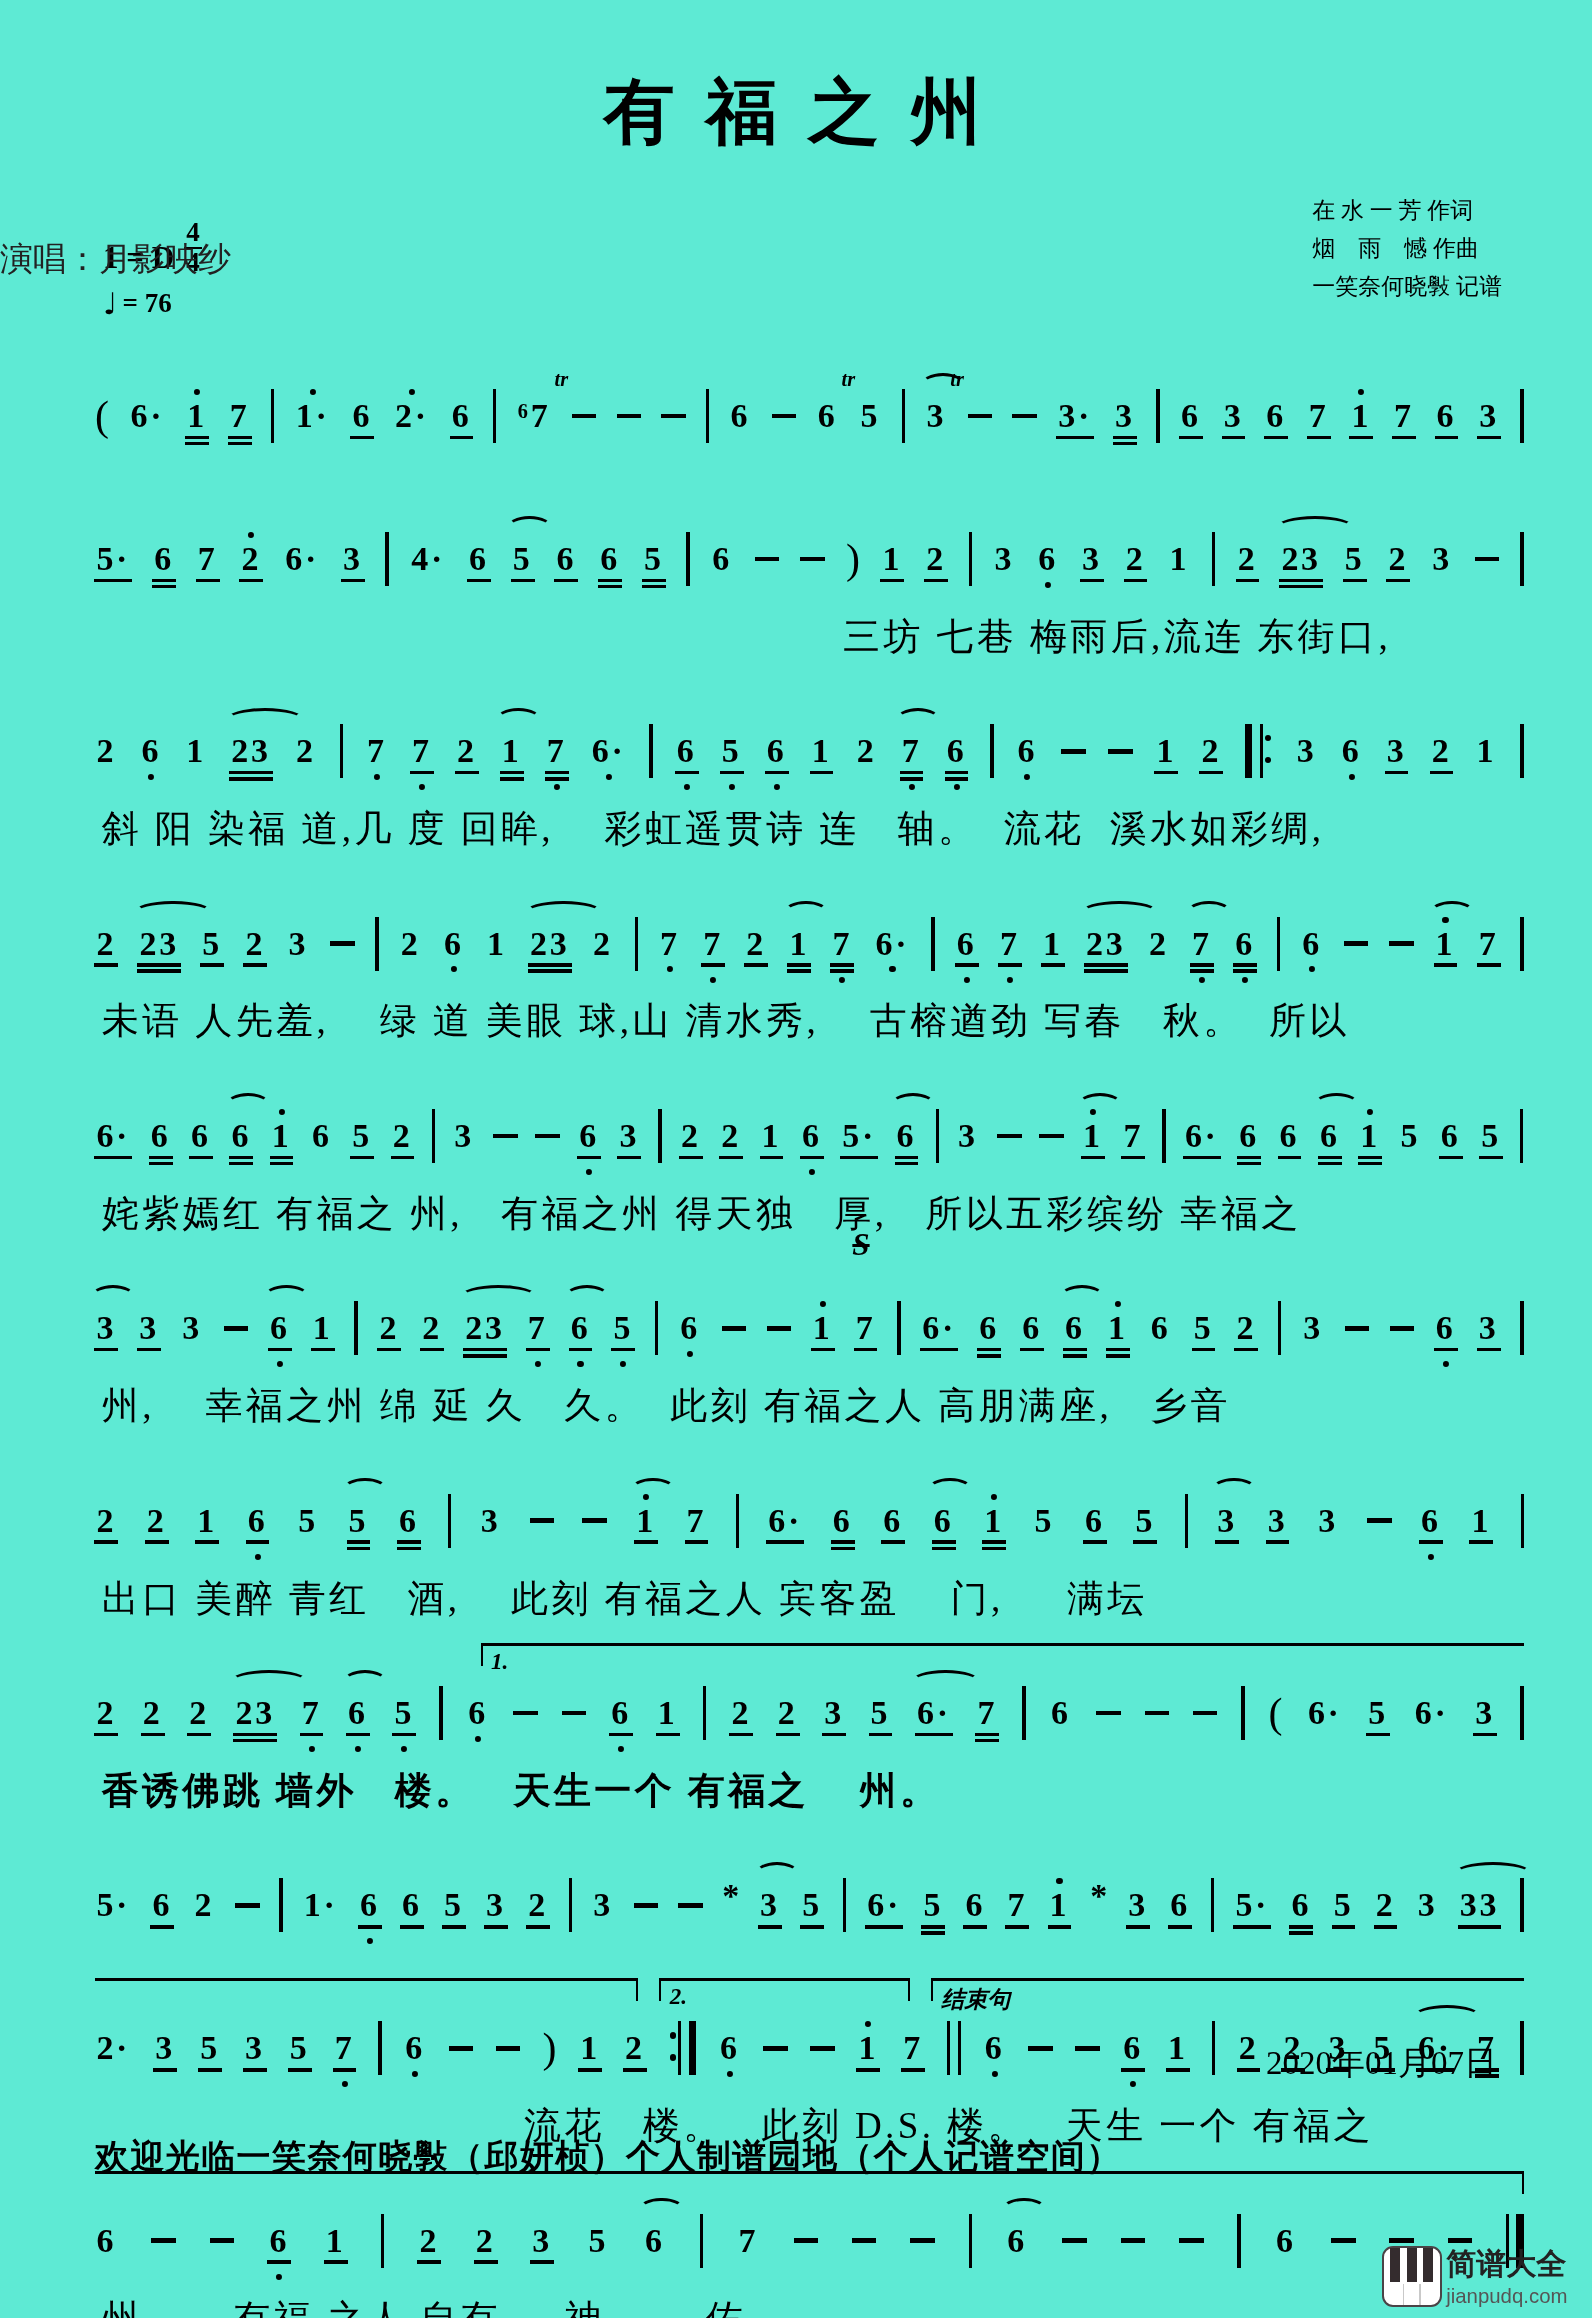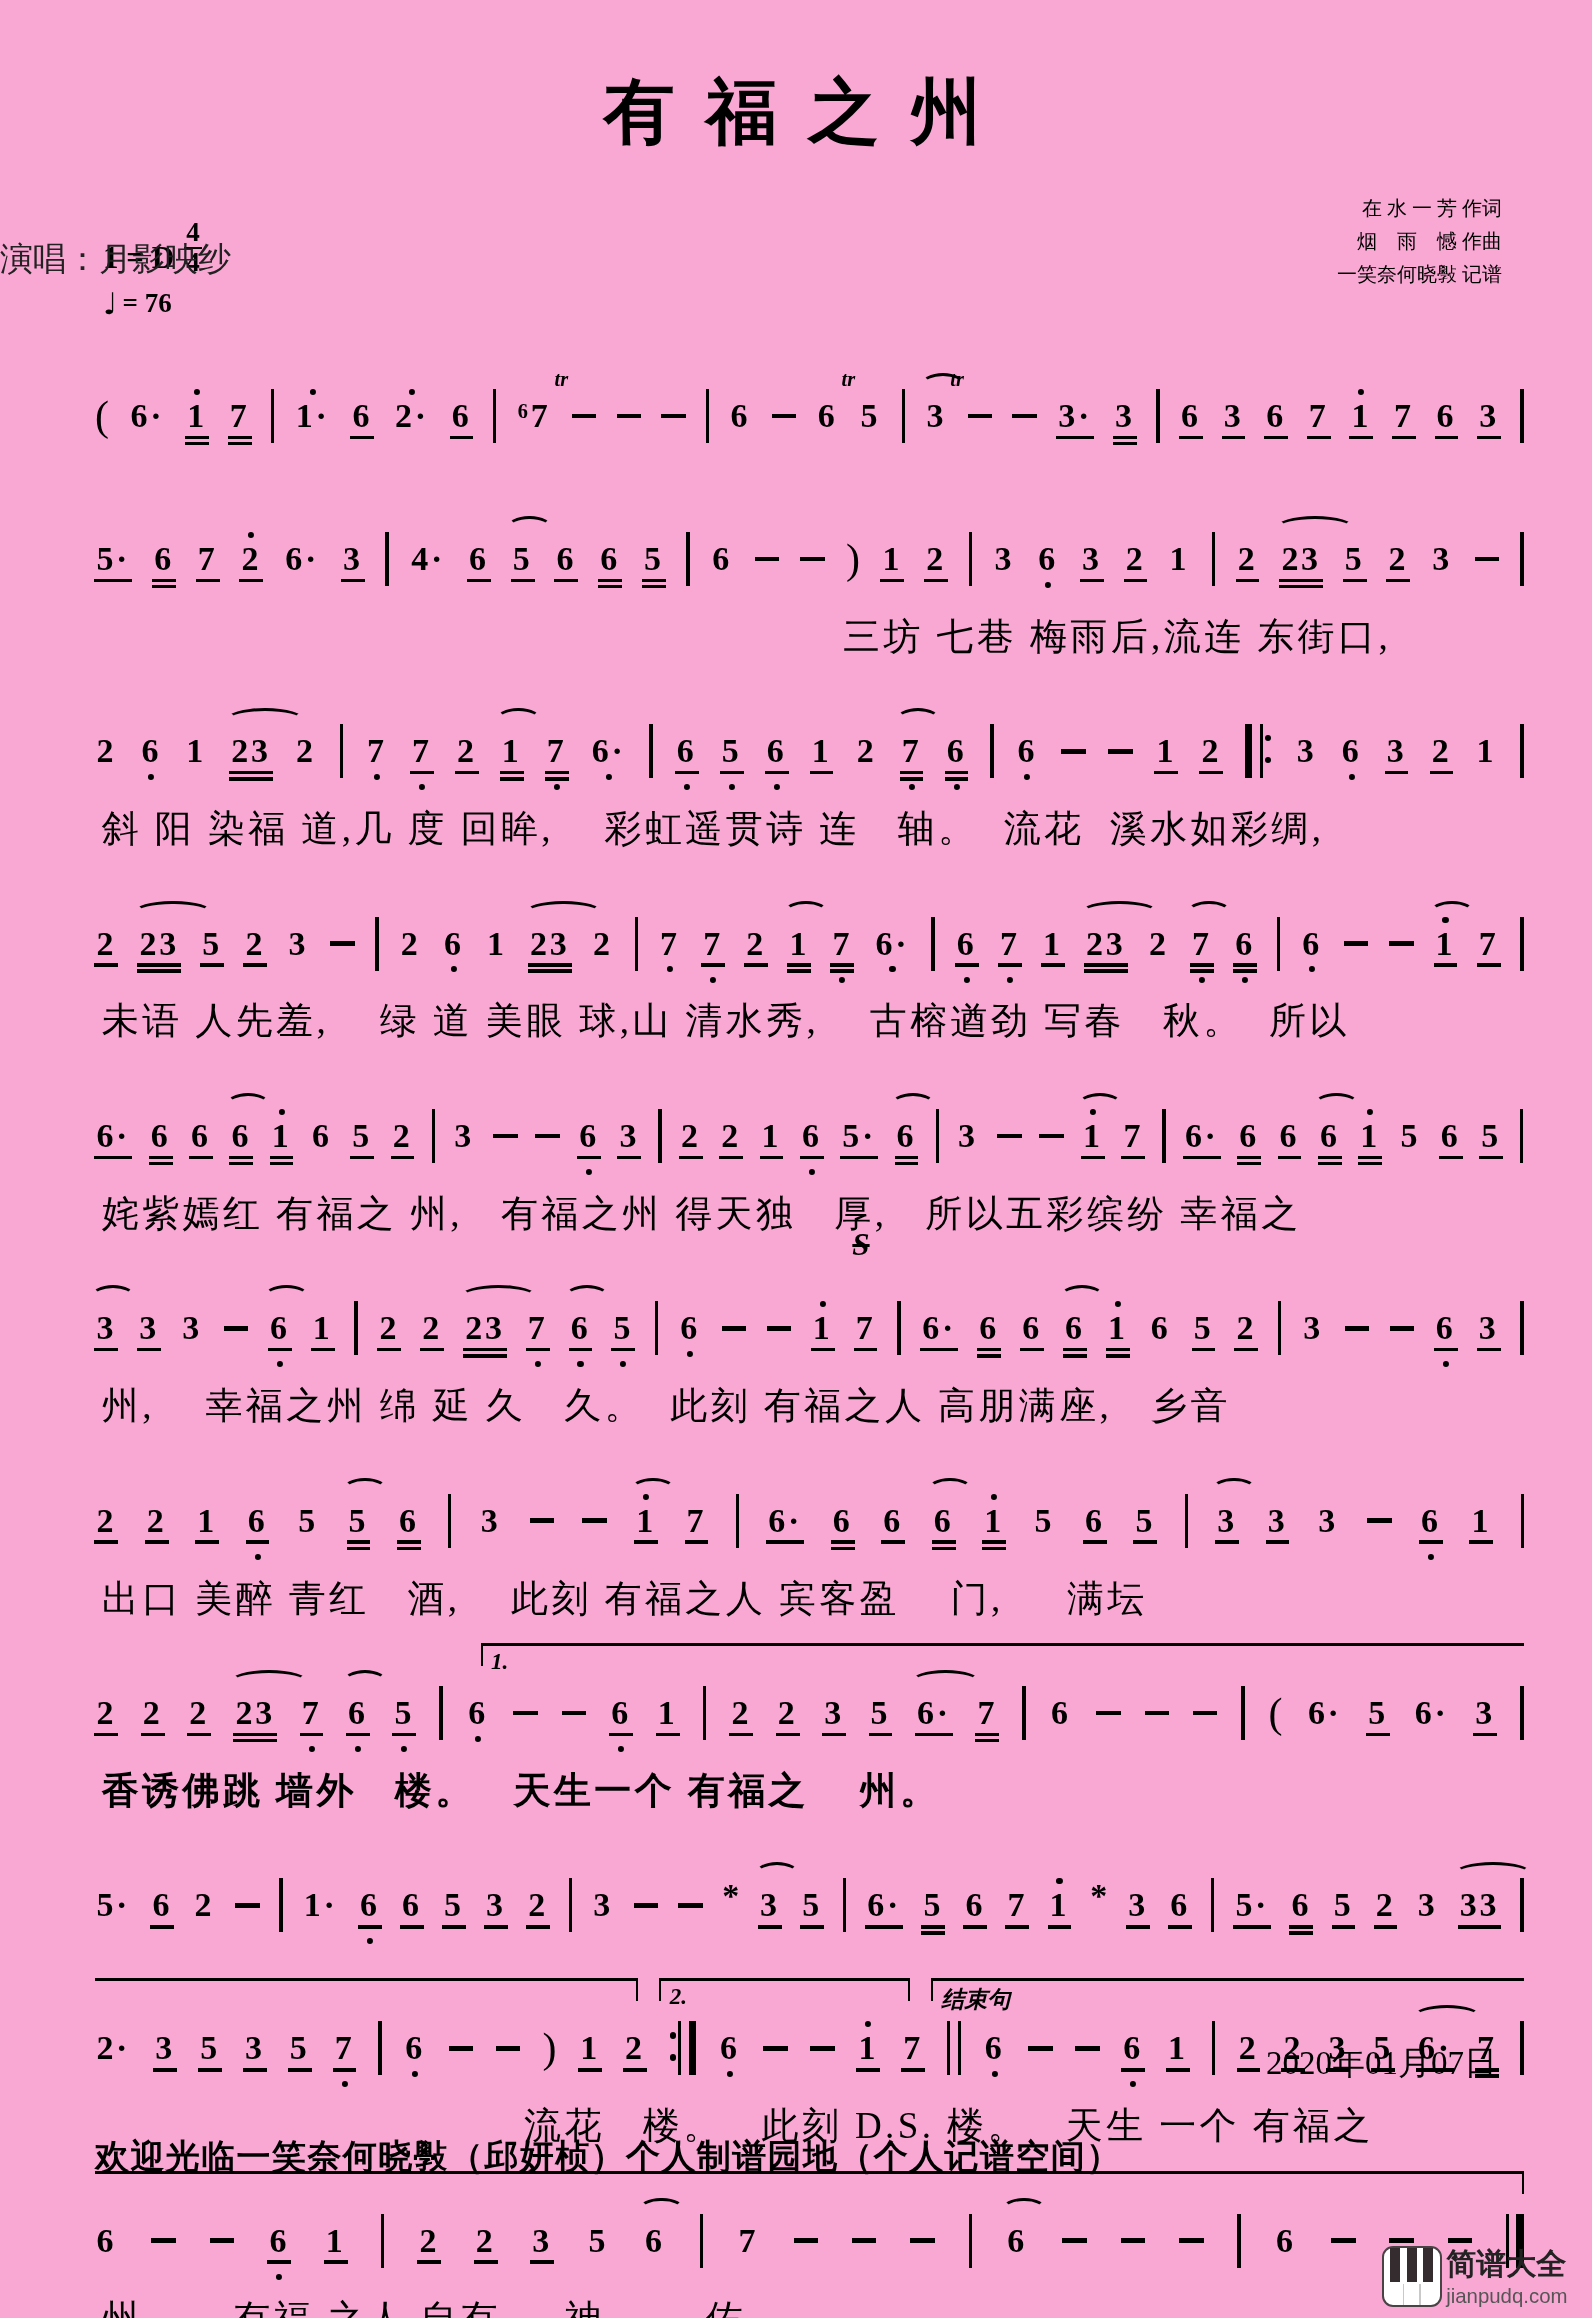--- a/index.html
+++ b/index.html
@@ -1,28 +1,28 @@
 <!DOCTYPE html>
 <html style="font-size:11px"><head>
 <meta charset="utf-8">
 <style>
   html,body{margin:0;padding:0;background:#888;}
-  .page{position:relative;width:1592px;height:2319px;background:#f9a8d4;margin:0 auto;overflow:hidden;
+  .page{position:relative;width:1592px;height:2319px;background:#5eead4;margin:0 auto;overflow:hidden;
         font-family:"Liberation Serif","DejaVu Serif",serif;color:#000;}
   
   .title{position:absolute;top:65px;left:0;width:100%;text-align:center;margin:0;
          font-size:71px;font-weight:bold;letter-spacing:6.8px;}
   .keyblock{position:absolute;left:103px;top:219px;font-size:31px;font-weight:bold;}
   .keysig{display:flex;align-items:flex-end;gap:9.5px;}
   .meter{display:inline-flex;flex-direction:column;align-items:center;font-size:27px;line-height:1.02;}
   .meter .mt{border-bottom:2.7px solid #000;padding:0 2.7px;}
   .tempo{margin-top:9.5px;font-size:27px;display:flex;align-items:center;gap:5.4px;}
   .notesym{font-family:"DejaVu Sans",sans-serif;font-size:30px;}
   .subtitle{position:absolute;top:237px;left:0;width:100%;text-align:left;font-size:33px;color:#222;font-family:Liberation Mono, monospace;}
-  .credits{position:absolute;right:90px;top:192px;text-align:right;font-size:20px;line-height:1.65;}
+  .credits{position:absolute;right:90px;top:192px;text-align:left;font-size:23px;line-height:1.65;}
   
   .score{position:absolute;left:95px;right:68px;top:354px;}
   .mline{margin-bottom:31px;}
   .music-row{position:relative;display:flex;justify-content:space-between;align-items:center;
              padding:35px 0 23px;}
   .tok{position:relative;display:inline-block;font-weight:bold;font-size:34px;line-height:1;
        padding:0 1.4px;font-family:"Liberation Serif","DejaVu Serif",serif;}
   .tok .txt{letter-spacing:2.7px;}
   .u1{position:absolute;left:-0.7px;right:-0.7px;bottom:-6.1px;height:3.4px;background:#000;}
   .u2{position:absolute;left:-0.7px;right:-0.7px;bottom:-12.2px;height:3.4px;background:#000;}

